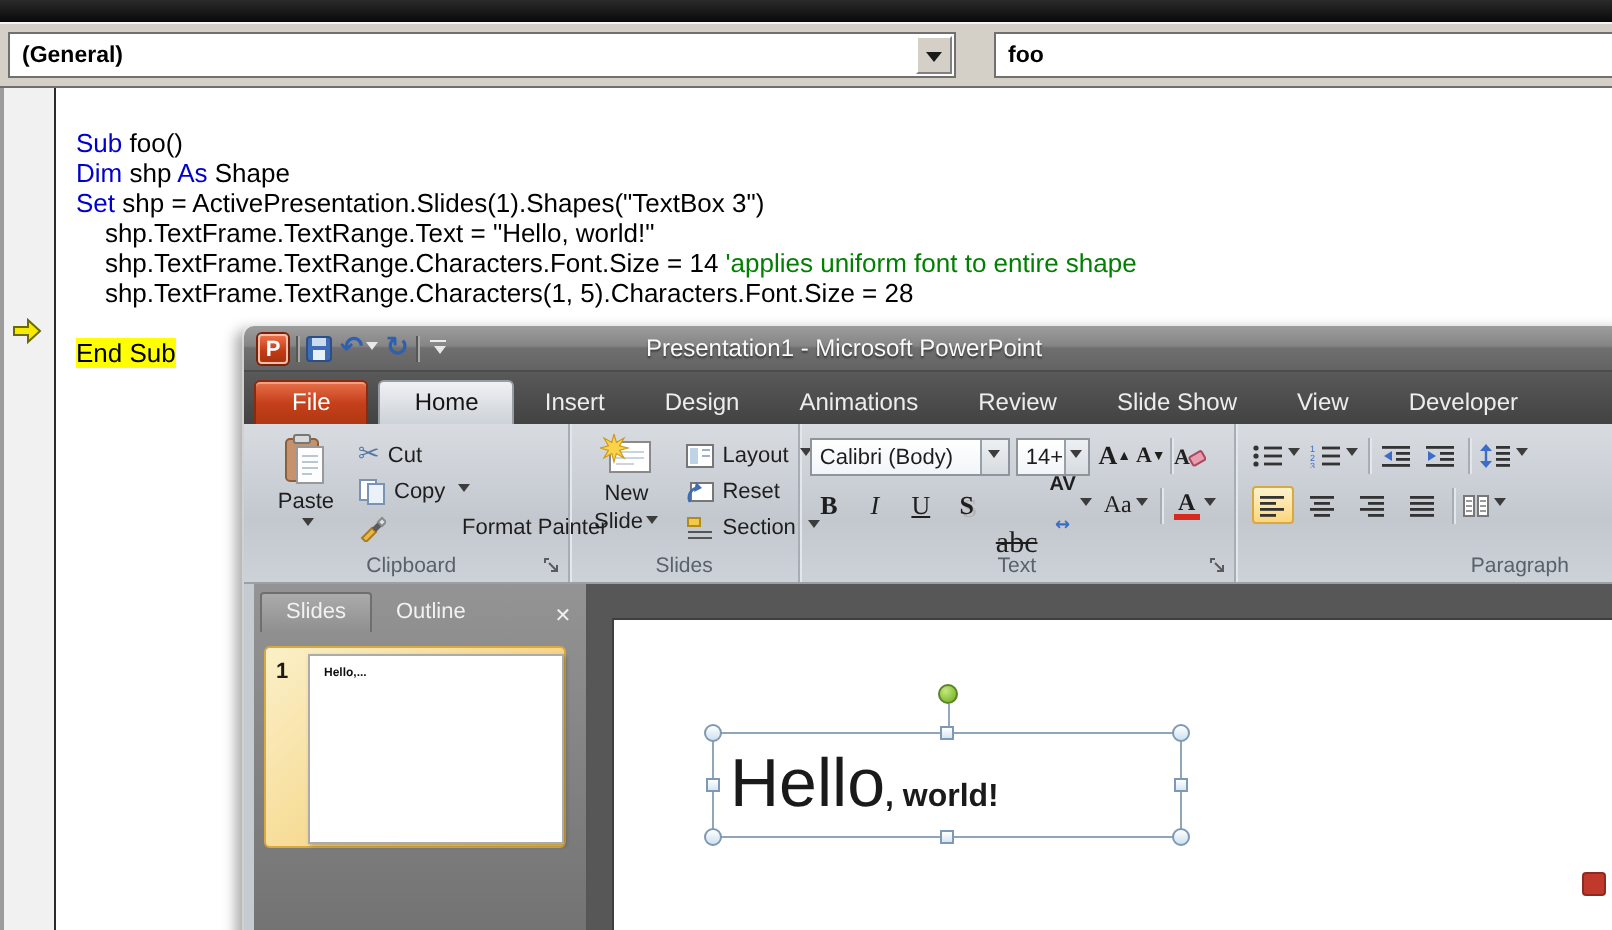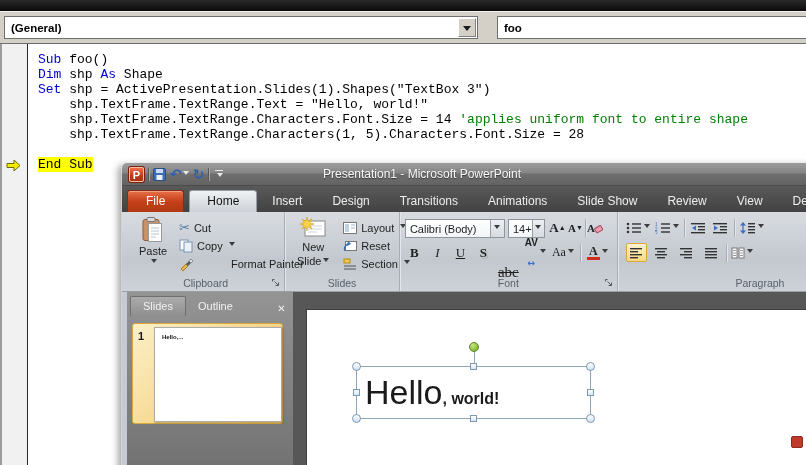--- a/index.html
+++ b/index.html
@@ -15,21 +15,21 @@
              box-sizing:border-box;font-size:11.5px;font-weight:600;color:#000;
              display:flex;align-items:center;padding-left:6px;}
   .vbe-combo .btn{position:absolute;right:1px;top:1px;width:18px;height:19px;background:#D4D0C8;
                   border:1px solid #808080;border-top-color:#fff;border-left-color:#fff;
                   box-sizing:border-box;display:flex;align-items:center;justify-content:center;}
   .tri-dn{width:0;height:0;border:4px solid transparent;border-top:5px solid #1a1a1a;margin-top:4px;}
 
   #vbe-code{left:0;top:44px;width:806px;height:421px;background:#fff;}
   #vbe-edge{left:0;top:0;width:2px;height:100%;background:#9c9c9c;}
   #vbe-margin{left:2px;top:0;width:25px;height:100%;background:#F1F1F1;border-right:1px solid #2b2b2b;}
-  #code-lines{left:38px;top:8px;font-family:Liberation Mono, monospace;
+  #code-lines{left:38px;top:20px;font-family:Liberation Sans, sans-serif;
               font-size:13px;line-height:15px;white-space:pre;color:#000;}
   .code-line{height:15px;}
   .kw{color:var(--kw,#0000CC);}
   .cm{color:var(--cm,#008000);}
   .pl{color:#000;}
   .hl{background:var(--hl,#FFFF00);color:#000;}
 
   
   #ppt{left:122px;top:163px;width:780px;height:330px;z-index:10;
        border-top-left-radius:5px;box-shadow:-1px 0 0 rgba(255,255,255,.4),-4px 2px 7px rgba(0,0,0,.35);}
@@ -168,24 +168,23 @@
         </span>
       </div>
       <div class="abs" id="ppt-title-text">Presentation1 - Microsoft PowerPoint</div>
     </div>
 
     <div class="abs" id="tab-row">
         <div class="tab file">File</div>
         <div class="tab active">Home</div>
         <div class="tab">Insert</div>
         <div class="tab">Design</div>
-        <div class="tab">Transitions</div>
         <div class="tab">Animations</div>
+        <div class="tab">Review</div>
         <div class="tab">Slide Show</div>
-        <div class="tab">Review</div>
         <div class="tab">View</div>
         <div class="tab">Developer</div>
       </div>
 
     <div class="abs" id="ribbon">
 
       <div class="rgroup" style="width:167px;">
         <div class="rbtn-lg" style="left:4px;top:5px;width:44px;">
           <svg width="22" height="26" viewBox="0 0 22 26">
             <rect x="1" y="2.5" width="16" height="21" rx="2" fill="#C6926B" stroke="#8B5E3C"></rect>
@@ -322,21 +321,21 @@
           </span>
           <span class="vsep"></span>
           <span class="fbtn">
             <span class="fc-stack">
               <span class="serif" style="font-weight:bold;font-size:12px;">A</span>
               <span class="fc-bar"></span>
             </span>
               <span class="dd"></span>
           </span>
         </div>
-        <div class="glabel">Font</div>
+        <div class="glabel">Text</div>
         <svg class="launcher" viewBox="0 0 10 10">
           <path d="M1.5 3.5 V1.5 H3.5" stroke="#5b5b5b" fill="none"></path>
           <path d="M3.5 3.5 L7.5 7.5 M7.5 4.5 V7.5 H4.5" stroke="#5b5b5b" fill="none"></path>
         </svg>
       </div>
 
       <div class="rgroup" style="width:300px;border-right:none;">
         <div class="rrow" style="left:8px;top:7px;gap:5px;">
           <span class="fbtn">
             <svg width="16" height="12">

